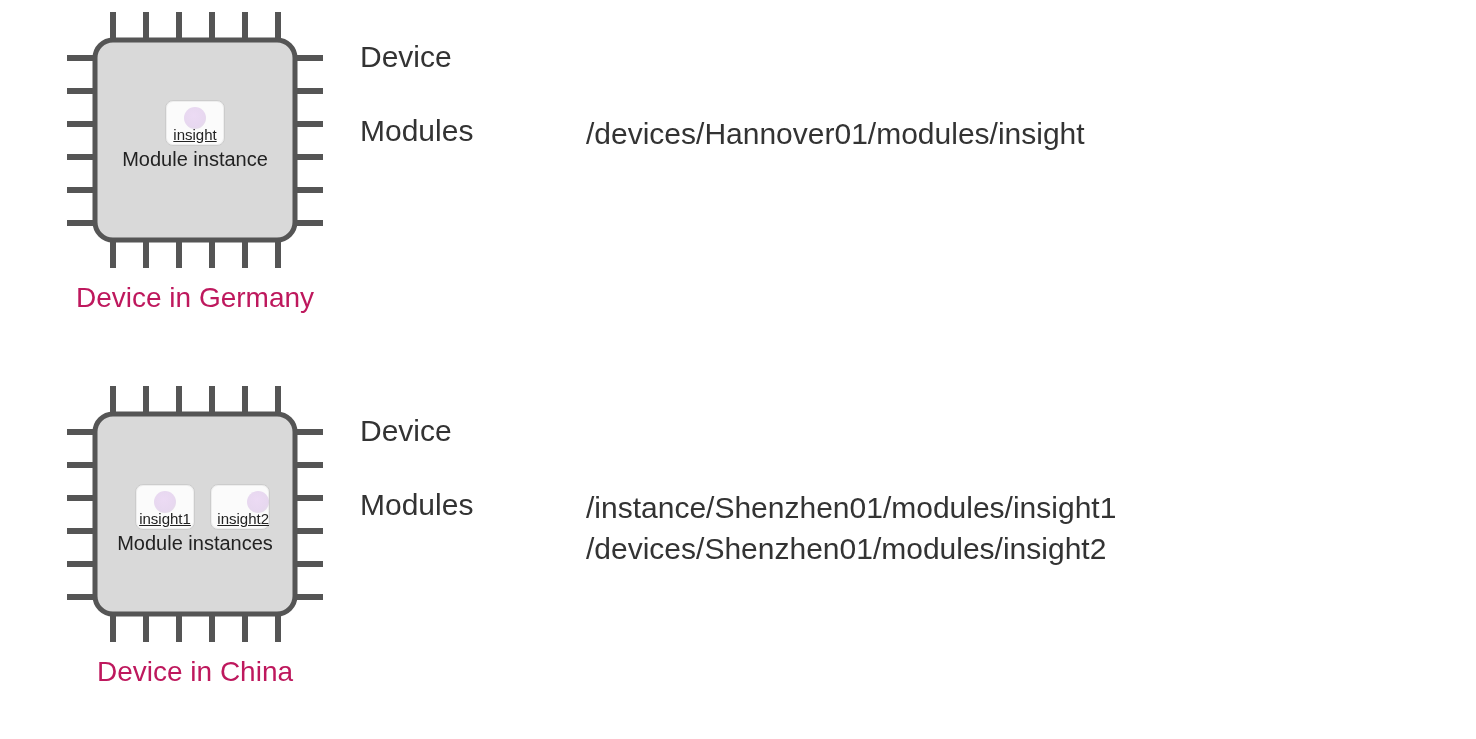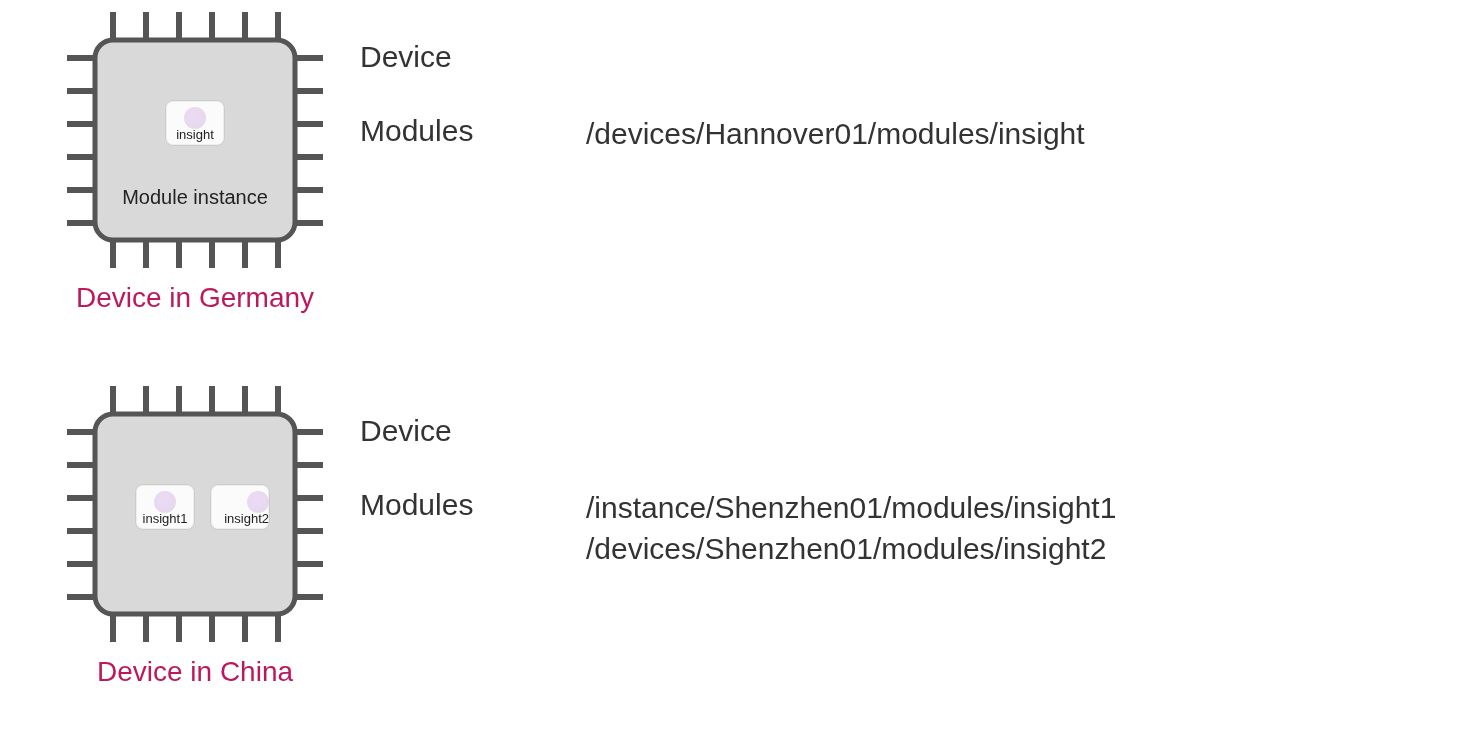--- a/index.html
+++ b/index.html
@@ -69,25 +69,26 @@
     }
     .module-box .bulb {
       width: 22px; height: 22px;
       border-radius: 50%;
       background: radial-gradient(circle at 45% 40%, #e0c0ee 0%, #d7bbe6 60%, #ccc 100%);
       opacity: 0.55;
       position: absolute;
       top: 6px;
     }
     .module-box .mlabel {
-      font-size: 13px;
+      font-size: 15px;
       position: relative;
       z-index: 2;
       margin-top: 22px;
       color: #222;
+      text-decoration: underline;
     }
     .module-caption {
       position: absolute;
       font-size: 20px;
       color: #222;
       width: 100%;
       text-align: center;
     }
   </style>
 </head>
@@ -118,21 +119,21 @@
             <line x1="190" y1="240" x2="190" y2="268" stroke="#555" stroke-width="6"></line>
             <line x1="12" y1="190" x2="40" y2="190" stroke="#555" stroke-width="6"></line>
             <line x1="240" y1="190" x2="268" y2="190" stroke="#555" stroke-width="6"></line>
             <line x1="223" y1="12" x2="223" y2="40" stroke="#555" stroke-width="6"></line>
             <line x1="223" y1="240" x2="223" y2="268" stroke="#555" stroke-width="6"></line>
             <line x1="12" y1="223" x2="40" y2="223" stroke="#555" stroke-width="6"></line>
             <line x1="240" y1="223" x2="268" y2="223" stroke="#555" stroke-width="6"></line>
           </svg><div class="module-box" style="left: 110px; top: 100px;">
             <div class="bulb"></div>
             <div class="mlabel">insight</div>
-          </div><div class="module-caption" style="top: 148px; margin-top: 38px;">Module instance</div></div>
+          </div><div class="module-caption" style="top: 148px;">Module instance</div></div>
         <div class="chip-label">Device in Germany</div>
       </div>
       <div class="info">
         <div class="info-row">
           <div class="info-key">Device</div>
         </div>
         <div class="info-row">
           <div class="info-key">Modules</div>
           <div class="info-val">
             <div>/devices/Hannover01/modules/insight</div>
@@ -167,21 +168,21 @@
             <line x1="223" y1="12" x2="223" y2="40" stroke="#555" stroke-width="6"></line>
             <line x1="223" y1="240" x2="223" y2="268" stroke="#555" stroke-width="6"></line>
             <line x1="12" y1="223" x2="40" y2="223" stroke="#555" stroke-width="6"></line>
             <line x1="240" y1="223" x2="268" y2="223" stroke="#555" stroke-width="6"></line>
           </svg><div class="module-box" style="left: 80px; top: 110px;">
             <div class="bulb"></div>
             <div class="mlabel">insight1</div>
           </div><div class="module-box" style="left: 155px; top: 110px; align-items: flex-end;">
             <div class="bulb"></div>
             <div class="mlabel">insight2</div>
-          </div></div>
+          </div><div class="module-caption" style="top: 158px;">Module instances</div></div>
         <div class="chip-label">Device in China</div>
       </div>
       <div class="info">
         <div class="info-row">
           <div class="info-key">Device</div>
         </div>
         <div class="info-row">
           <div class="info-key">Modules</div>
           <div class="info-val">
             <div>/instance/Shenzhen01/modules/insight1</div>

